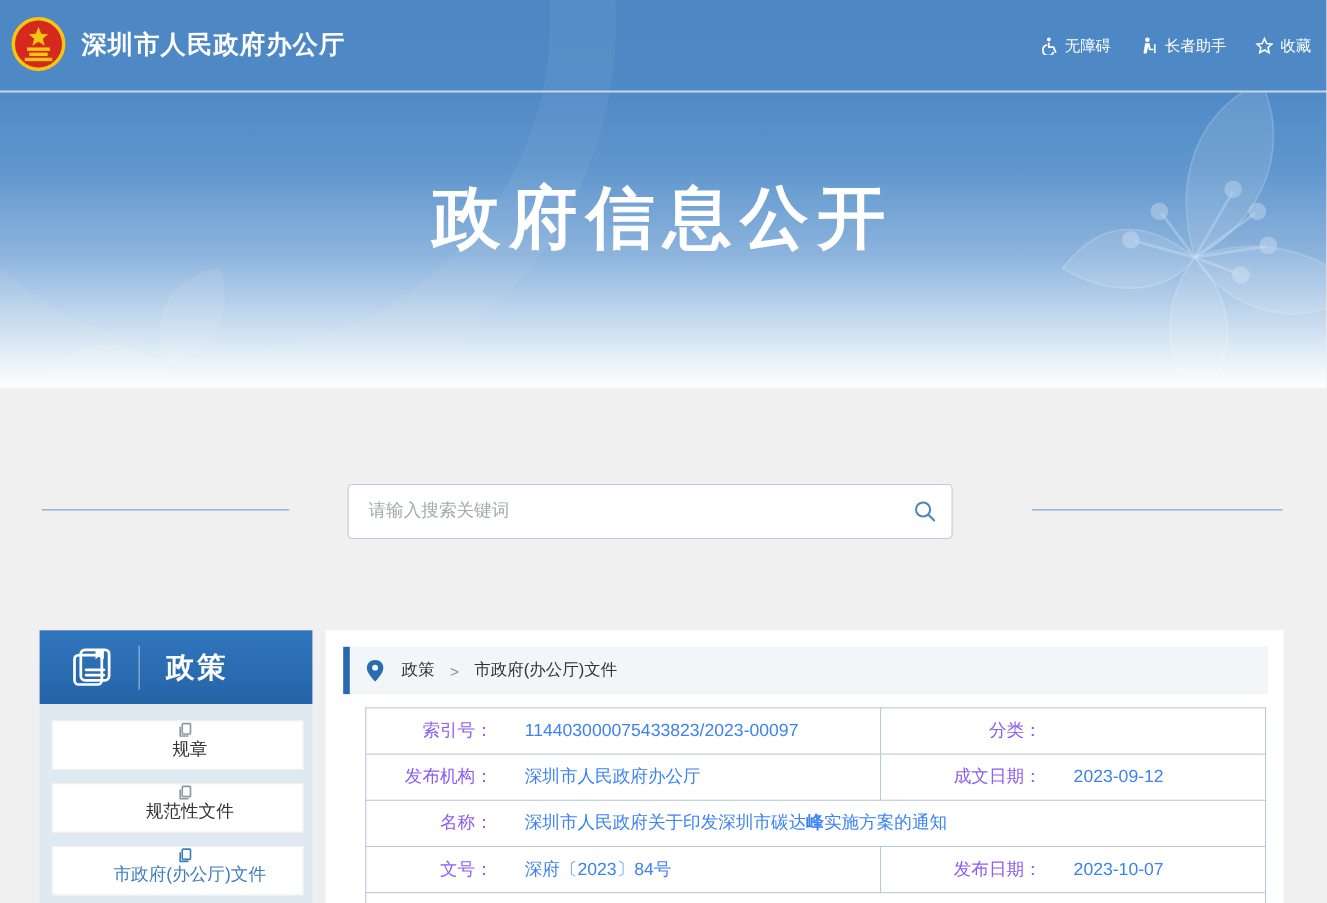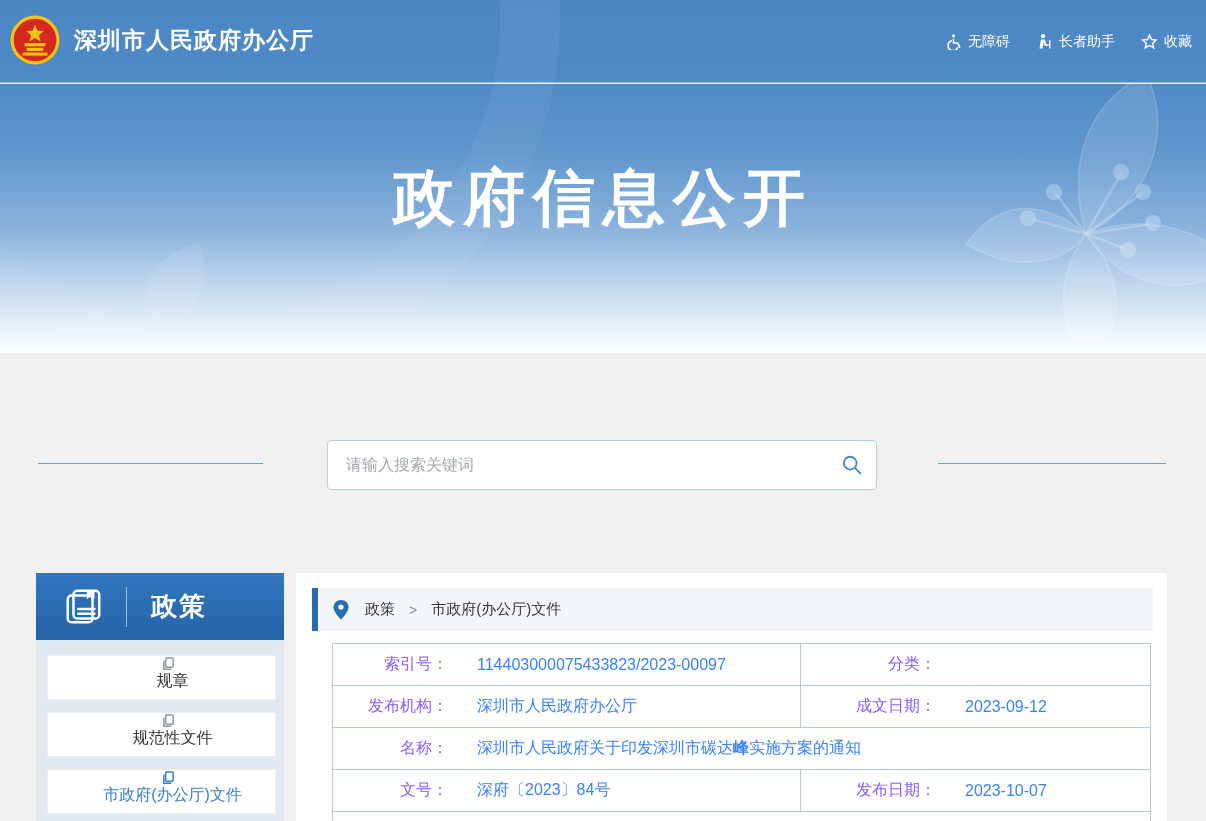--- a/index.html
+++ b/index.html
@@ -29,21 +29,21 @@
   .banner-title { position:absolute; left:0; right:0; top:72px; text-align:center;
     color:#ffffff; font-size:62px; font-weight:800; letter-spacing:8px; }
   .flower { position:absolute; right:-30px; top:-10px; opacity:.55; pointer-events:none; }
   .flower2 { position:absolute; left:40px; bottom:-30px; opacity:.35; pointer-events:none; }
 
   
   .midband { position:absolute; left:0; top:353px; width:1206px; height:468px; background:#f0f0f0; }
   .deco-line { position:absolute; top:463px; height:1px; background:#6f9fcd; }
   .deco-line.left  { left:38px;  width:225px; }
   .deco-line.right { left:938px; width:228px; }
-  .search-box { position:absolute; left:327px; top:440px; width:550px; height:50px;
+  .search-box { position:absolute; left:316px; top:440px; width:550px; height:50px;
     background:#fff; border:1px solid #b9cedd; border-radius:4px; display:flex; align-items:flex-start; }
   .search-box input { flex:1; height:100%; border:none; outline:none; background:transparent;
     padding:0 18px; font-size:16px; color:#333; font-family:inherit; }
   .search-box input::placeholder { color:#a3a9af; }
   .search-btn { width:48px; height:48px; display:flex; align-items:center; justify-content:center; cursor:pointer; }
 
   
   .sidebar { position:absolute; left:36px; top:573px; width:248px; height:248px; }
   .sidebar-header { height:67px; background:linear-gradient(180deg,#3176bd,#2563a8);
     display:flex; align-items:center; }
@@ -69,21 +69,21 @@
 
   
   .doc-table { position:absolute; left:36px; top:70px; width:801px;
     border-collapse:collapse; table-layout:fixed; }
   .doc-table td { border:1px solid #b5cbdb; height:42px; font-size:16px; color:#333;
     background:#fff; vertical-align:middle; padding:0; }
   .cell { display:flex; align-items:center; }
   .lbl { display:inline-block; text-align:right; color:#8b5cf6; flex:0 0 auto; }
   .val { margin-left:29px; color:#3b82f6; }
   td.c-left  { width:468px; }
-  td.c-right { width:350px; }
+  td.c-right { width:350px;padding-left:11px; }
   .lbl-l { width:115px; }
   .lbl-r { width:135px; }
   .hl { font-weight:bold; }
 </style>
 </head>
 <body>
 
 <div class="page">
 
   <div class="topbar">

